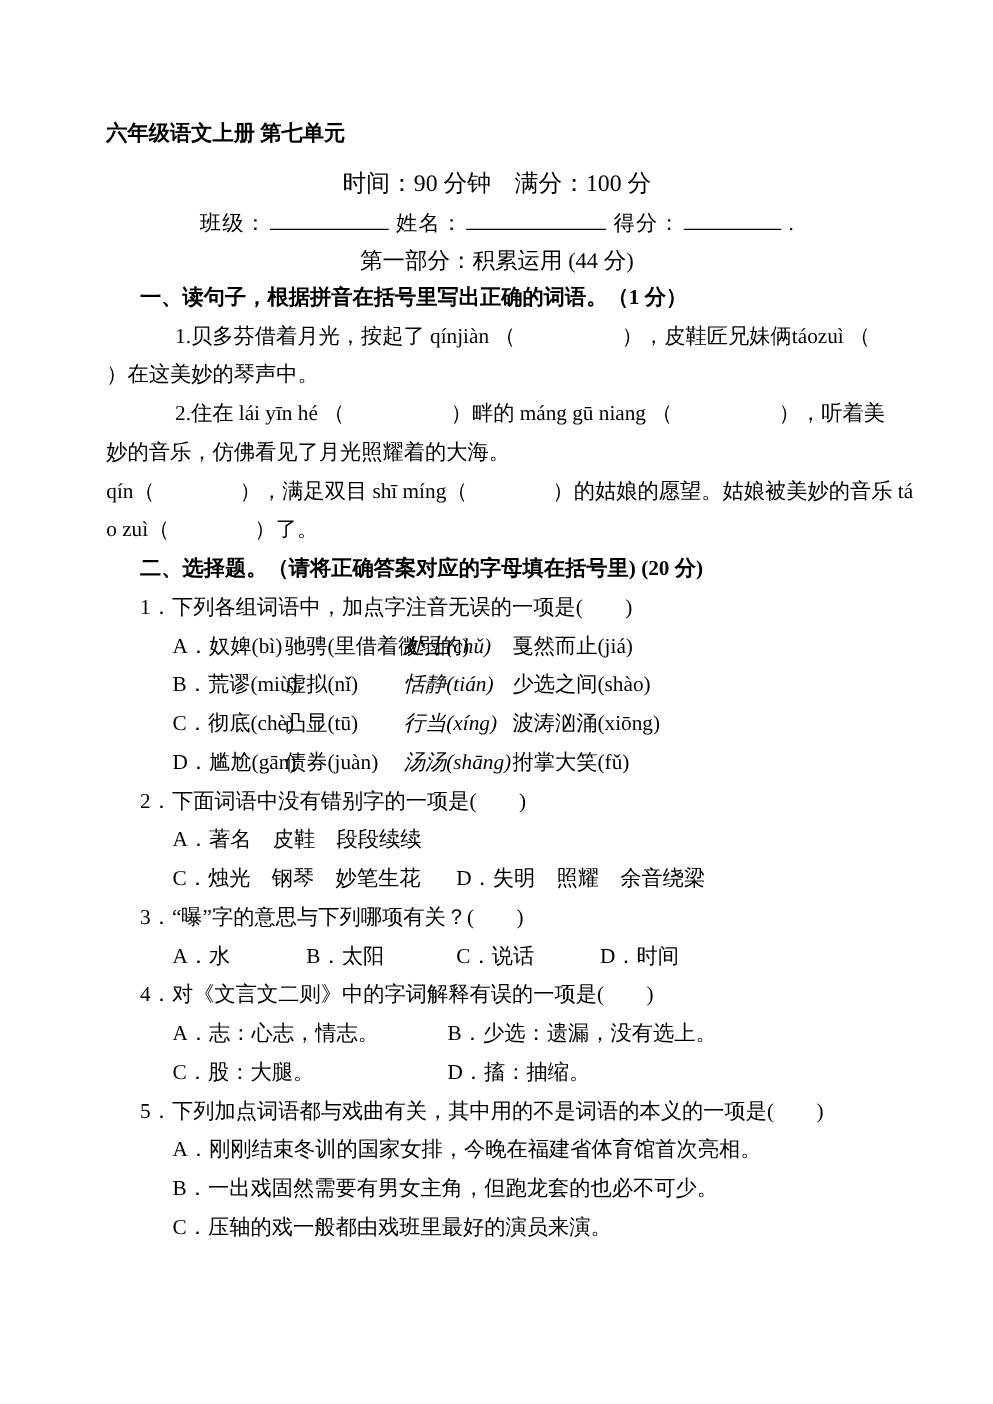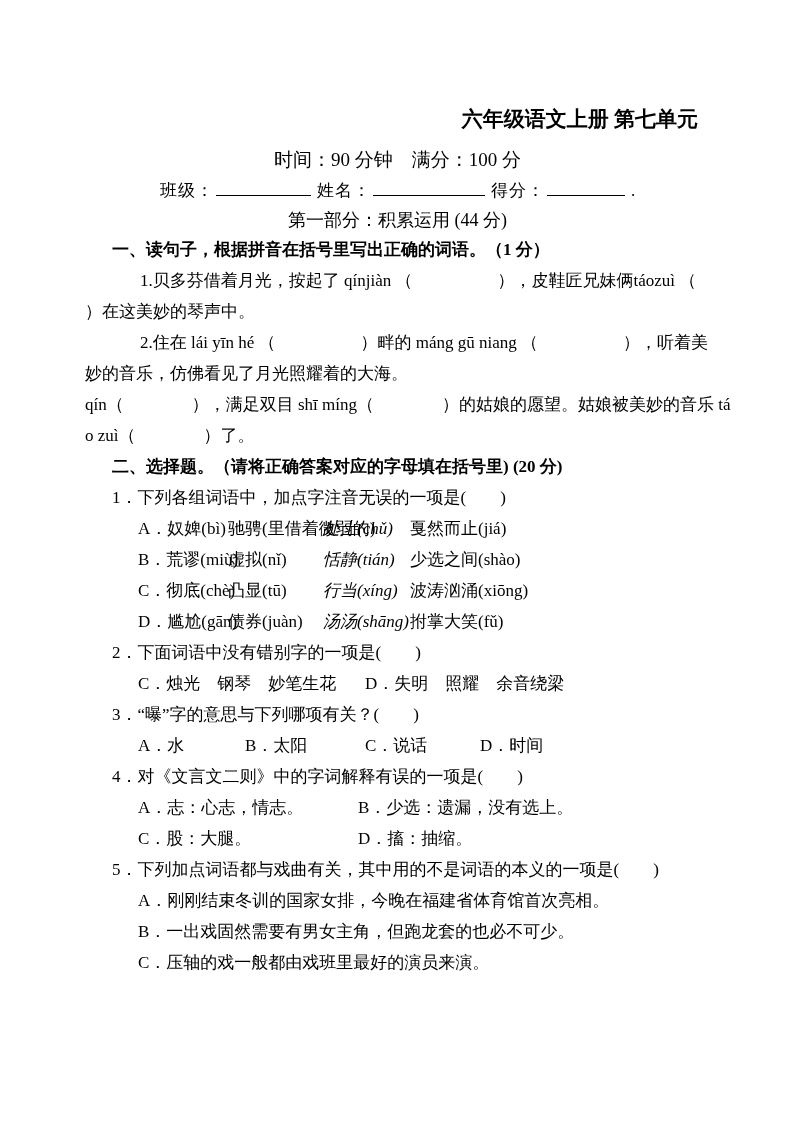--- a/index.html
+++ b/index.html
@@ -3,21 +3,21 @@
 <meta charset="utf-8">
 <style>
   html,body{margin:0;padding:0;background:#ffffff;}
   body{
     width:794px;height:1123px;overflow:hidden;color:#000;
     font-family:"Liberation Serif","DejaVu Serif",serif;
     -webkit-font-smoothing:antialiased;
   }
   .page{box-sizing:border-box;width:794px;height:1123px;padding:92px 84px 0 85px;}
 
-  .title{font-size:21px;font-weight:bold;text-align:right;line-height:30px;margin:12px;}
+  .title{font-size:17px;font-weight:bold;text-align:left;line-height:30px;margin:0;}
   .meta{font-size:19px;text-align:center;line-height:24px;margin-top:14px;}
   .fields{font-size:17px;text-align:center;line-height:26px;margin-top:6px;white-space:nowrap;}
   .fields .lbl{letter-spacing:1px;}
   .blank{display:inline-block;border-bottom:1px solid #000;height:16px;vertical-align:baseline;margin:0 6px 0 2px;}
   .w95{width:95px;} .w110{width:112px;} .w75{width:78px;}
   .part1{font-size:18px;font-weight:normal;text-align:center;line-height:28px;margin-top:2px;}
 
   .bl{font-size:17px;line-height:31px;margin:0;white-space:nowrap;}
   .b{font-weight:bold;}
   .ind-item{padding-left:55px;}
@@ -76,20 +76,21 @@
   </div>
   <div class="bl ind-opt row">
     <span class="cell q1c1">D．尴尬(gān)</span>
     <span class="cell q1c2">债券(juàn)</span>
     <span class="cell q1c3">汤汤(shāng)</span>
     <span class="cell">拊掌大笑(fǔ)</span>
   </div>
 
   <div class="bl ind-stem">2．下面词语中没有错别字的一项是(　　)</div>
   <div class="bl ind-opt row">
+    <span class="cell q2c1">A．著名　皮鞋　段段续续</span>
   </div>
   <div class="bl ind-opt row">
     <span class="cell q2c1">C．烛光　钢琴　妙笔生花</span>
     <span class="cell">D．失明　照耀　余音绕梁</span>
   </div>
 
   <div class="bl ind-stem">3．“曝”字的意思与下列哪项有关？(　　)</div>
   <div class="bl ind-opt row">
     <span class="cell q3c1">A．水</span>
     <span class="cell q3c2">B．太阳</span>

